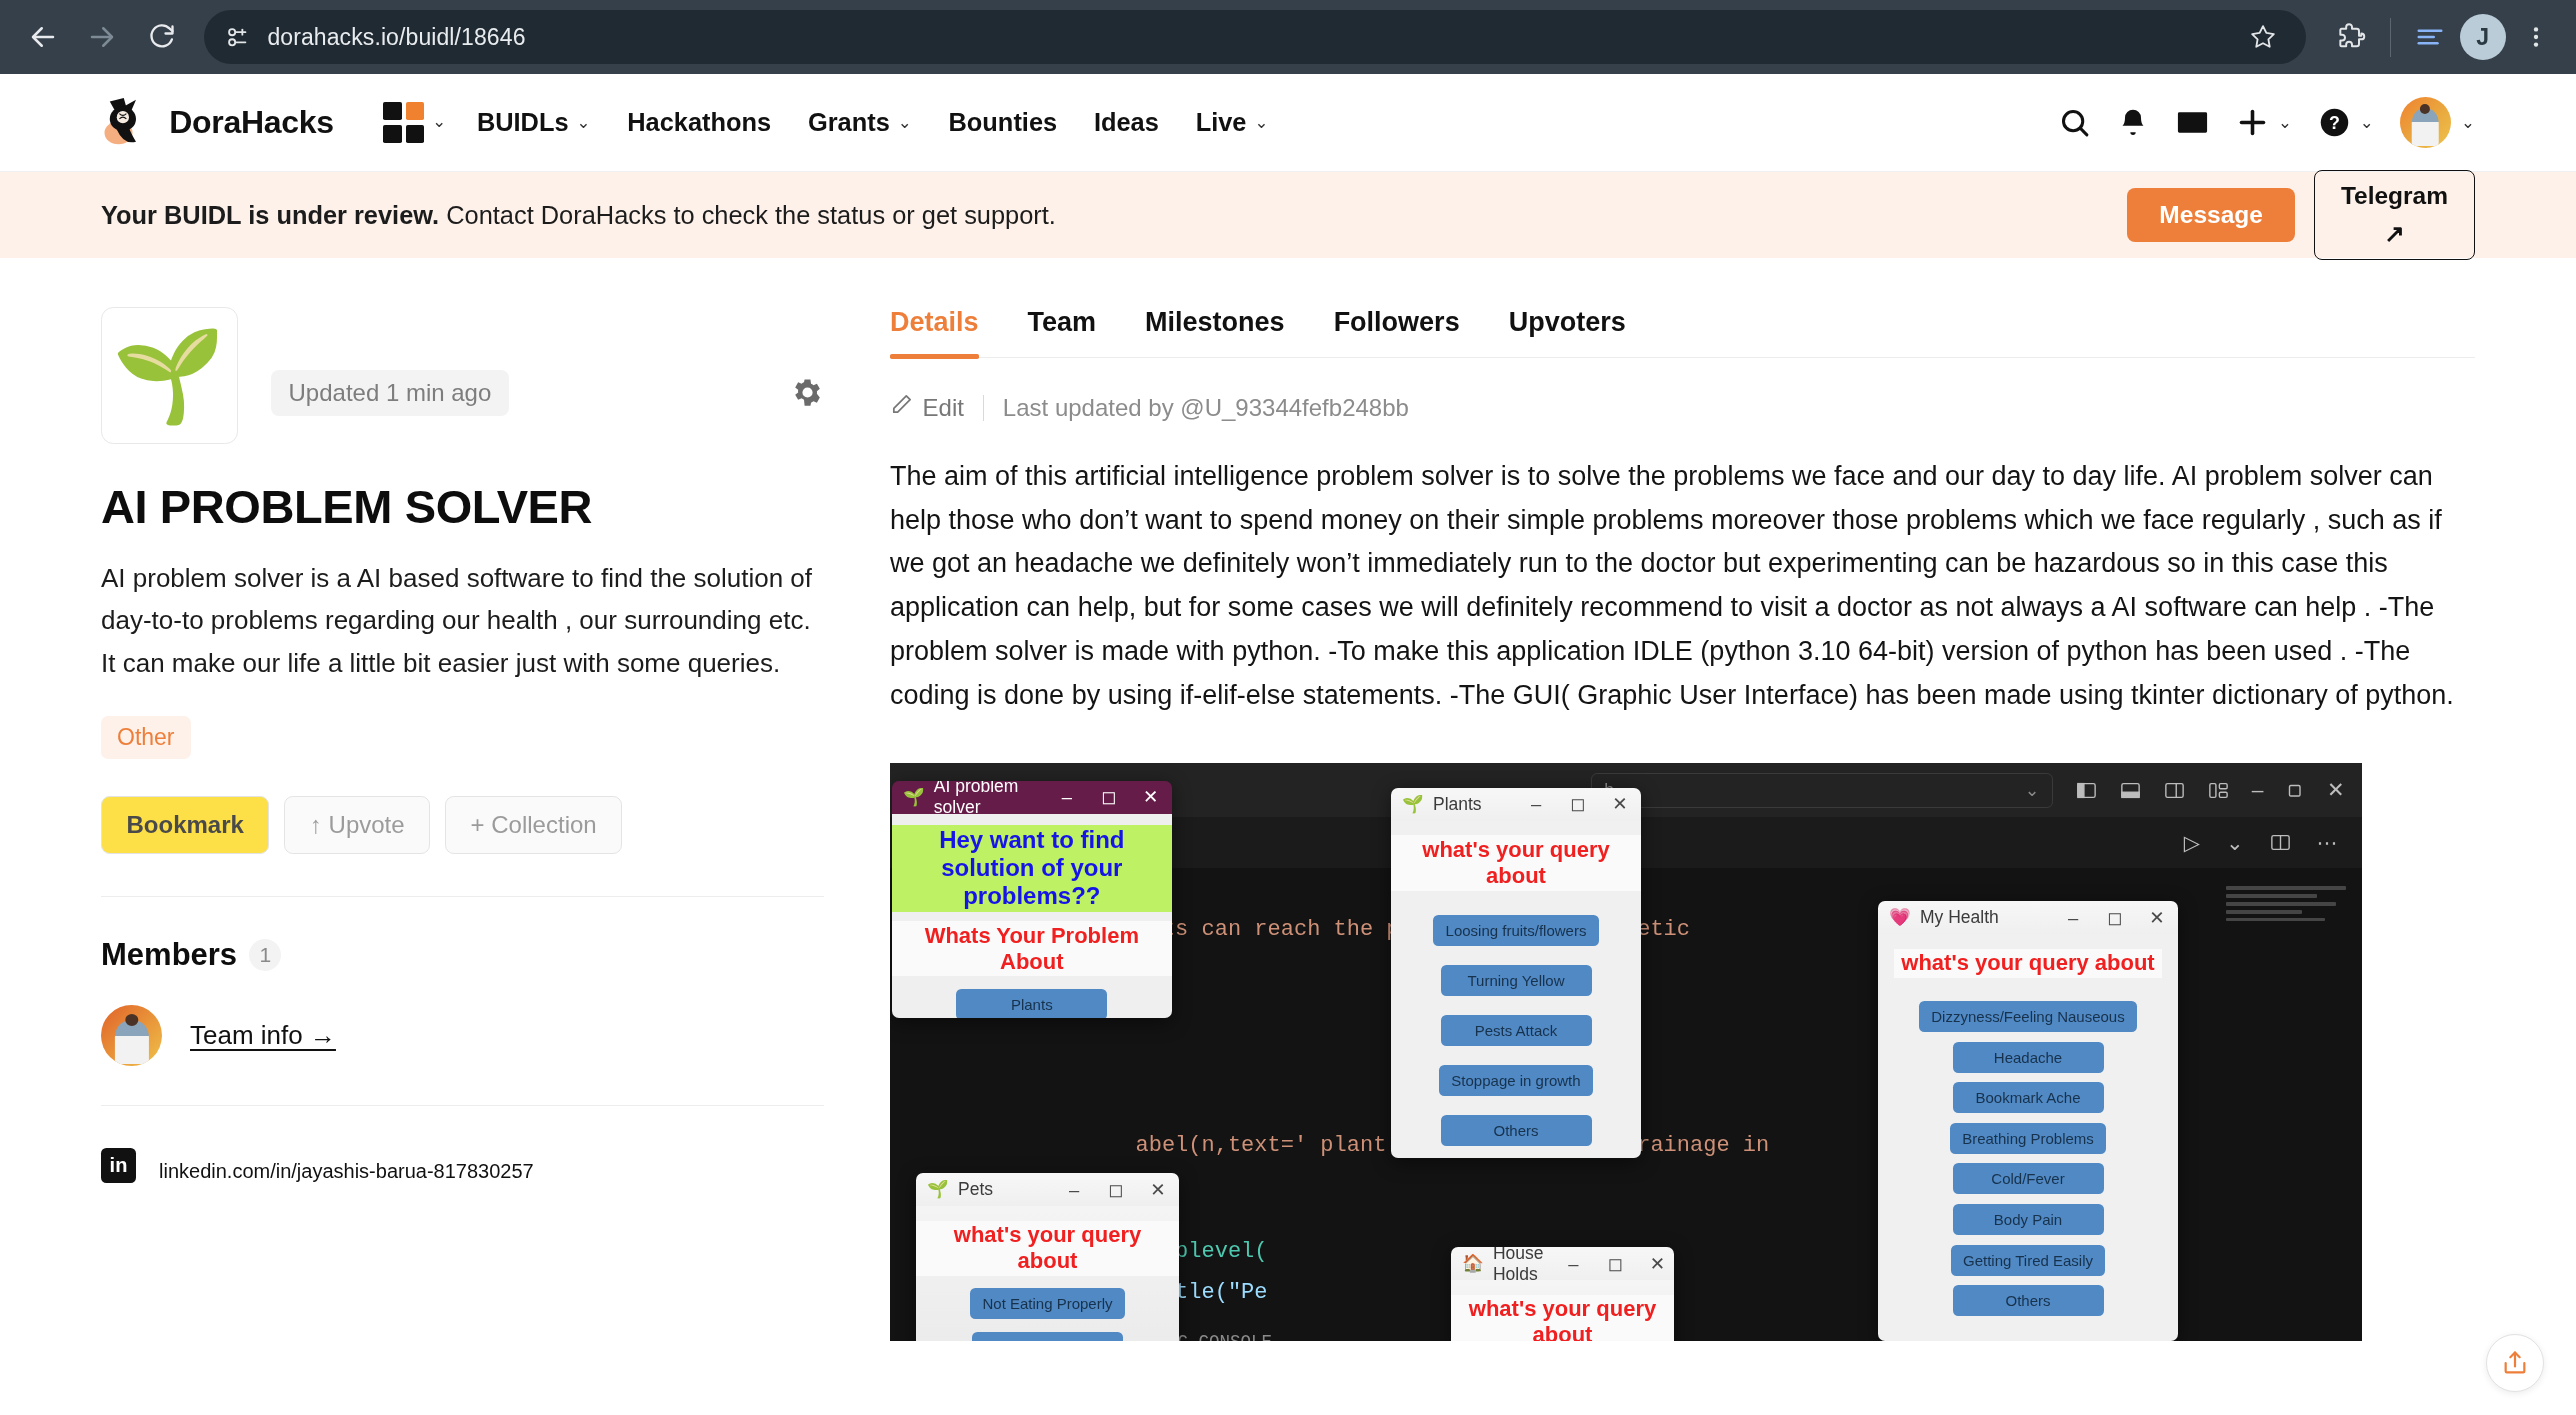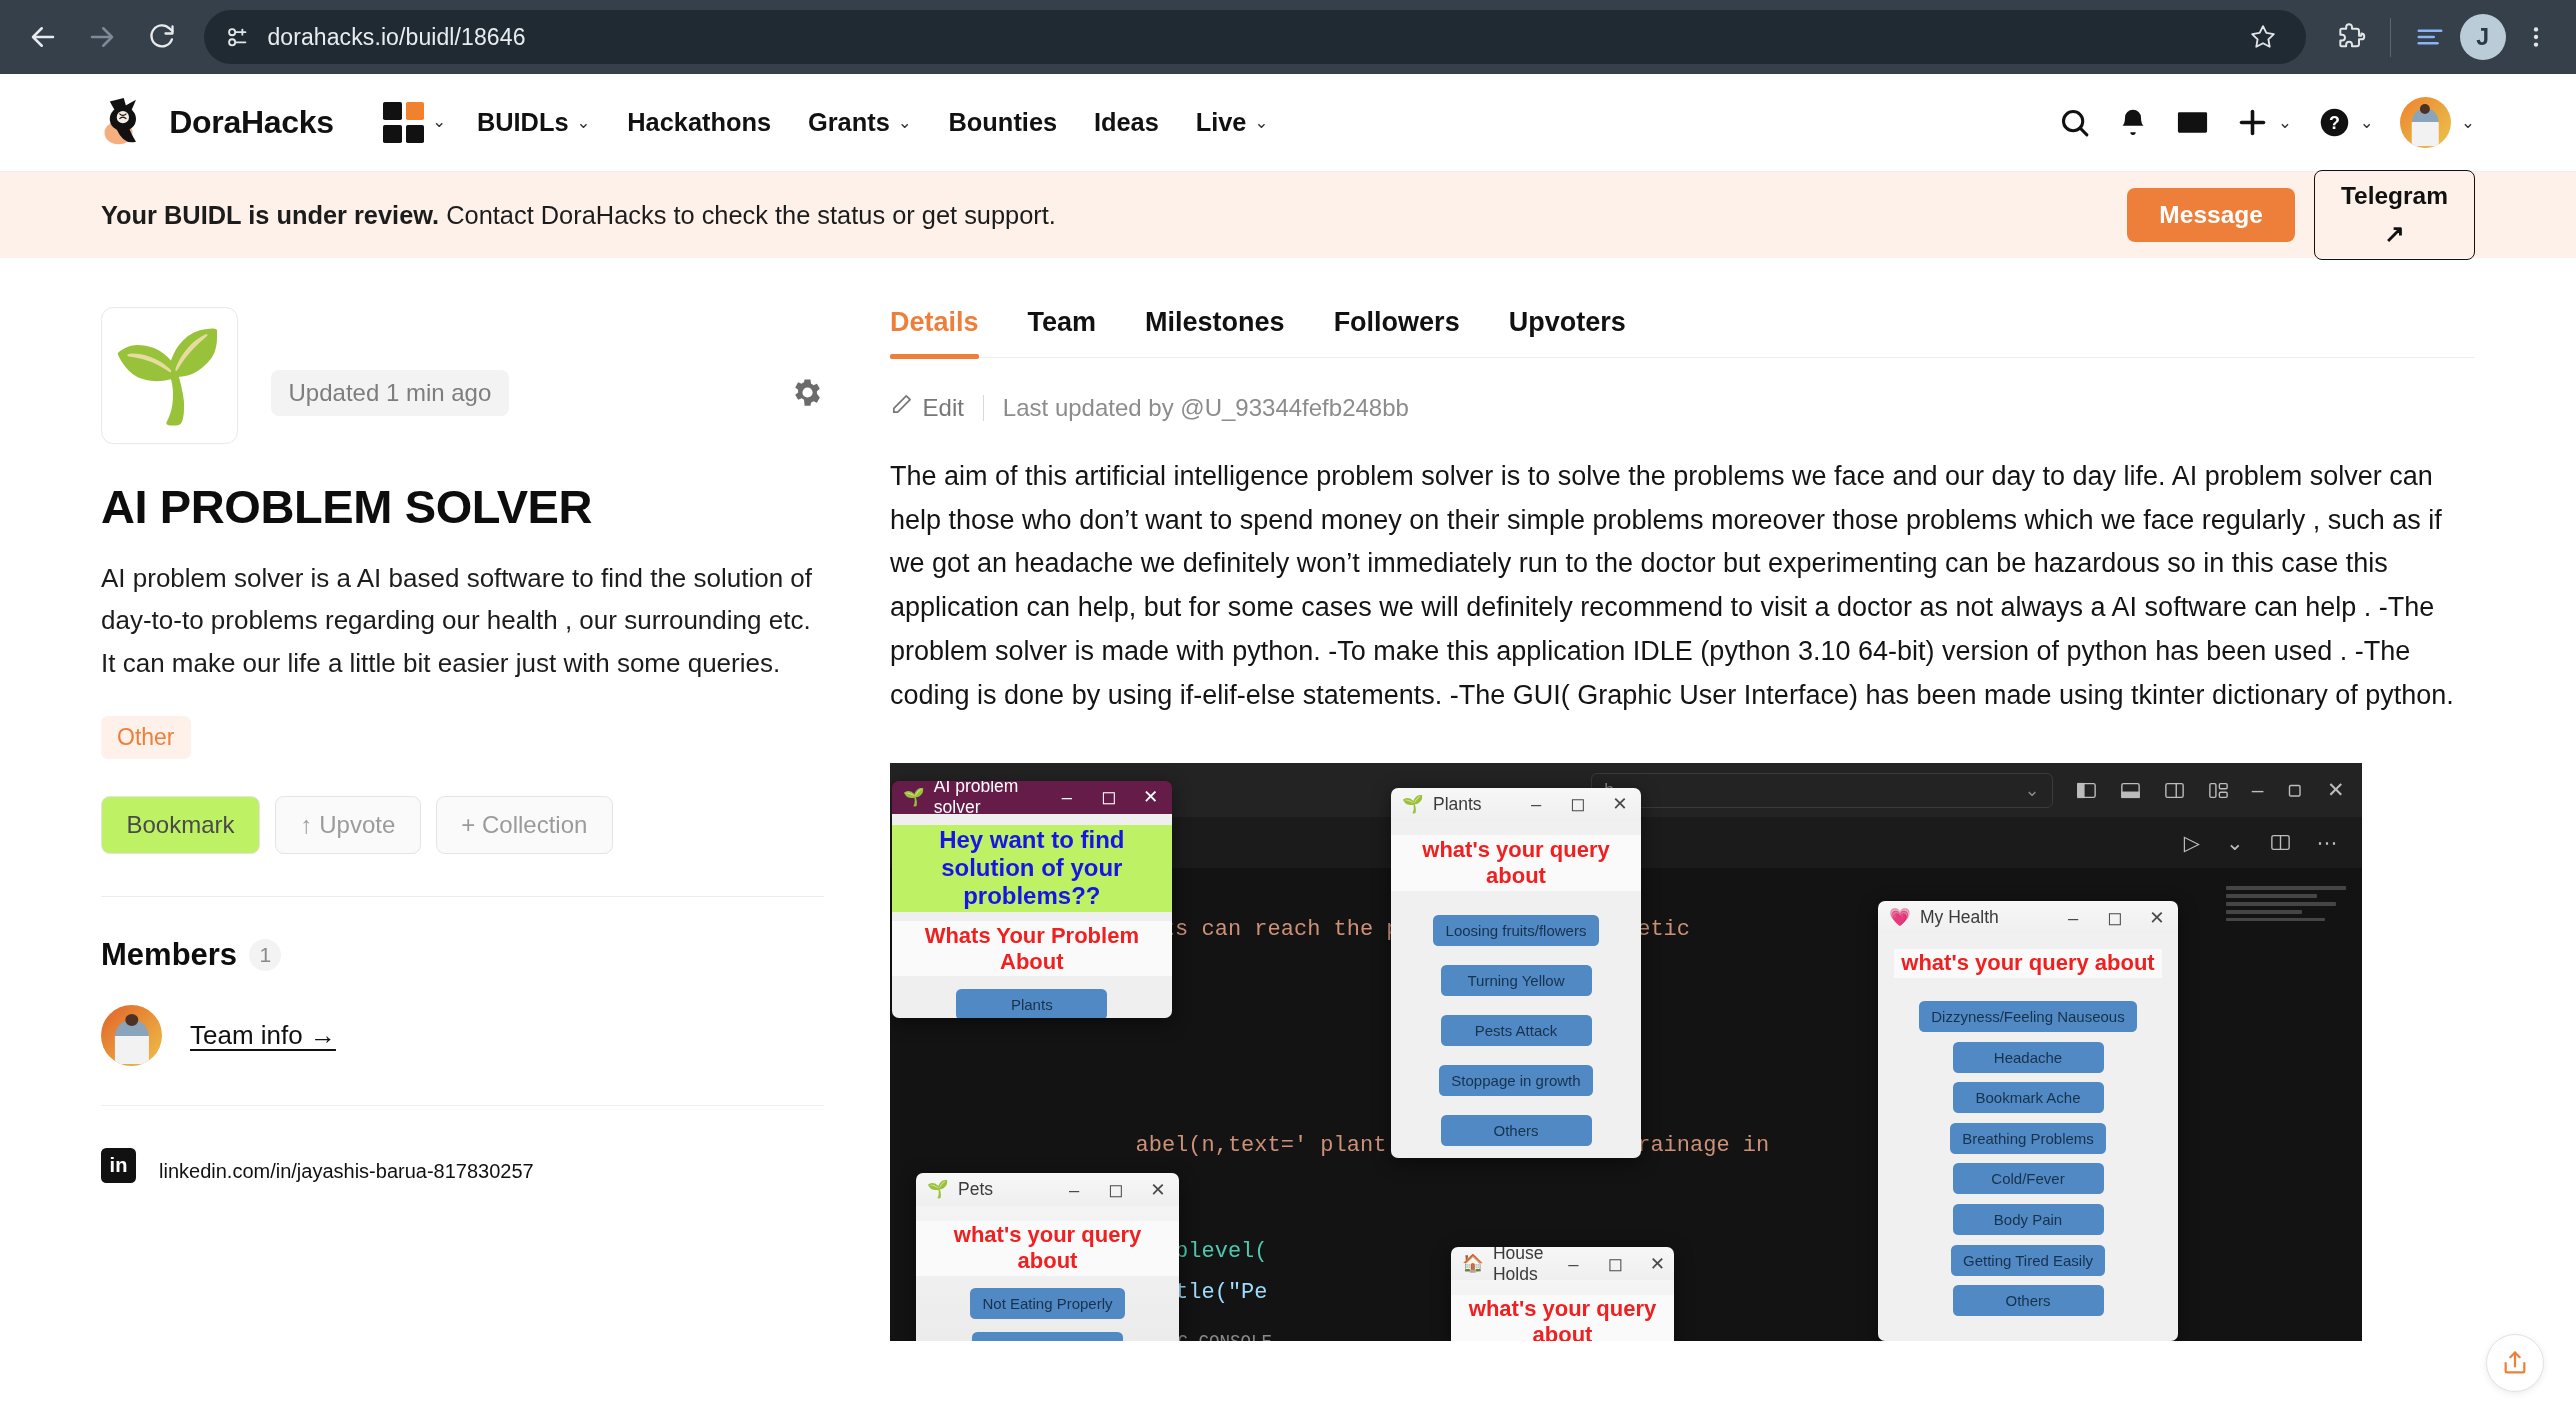--- a/index.html
+++ b/index.html
@@ -150,21 +150,21 @@
     display:inline-block; margin-top:32px;
     background:#fdf1ea; color:#ed7f3a;
     font-size:23px; border-radius:7px; padding:8px 16px;
   }
   .action-row { display:flex; gap:15px; margin-top:37px; }
   .act-btn {
     border-radius:8.8px; font-size:24px; padding:14px 24.5px;
     border:0.9px solid #e4e4e4; background:#fafafa; color:#9b9b9b; cursor:pointer;
     white-space:nowrap;
   }
-  .act-btn.filled { background:#bef264; color:#4a4a4a; border-color:#e3e3e3; font-weight:400;}
+  .act-btn.filled { background:#fde047; color:#4a4a4a; border-color:#e3e3e3; font-weight:700;}
   .hr { height:0.9px; background:#ededed; margin: 42px 0 0 0; }
   .members-head { display:flex; align-items:center; gap:12.3px; margin-top:40px; }
   .members-title { font-size:31px; font-weight:bold; color:#0d0d0d; }
   .members-count {
     background:#f3f3f3; color:#8a8a8a; font-size:21px;
     width:32px;height:32px;border-radius:50%;
     display:flex;align-items:center;justify-content:center;
   }
   .member-row { display:flex; align-items:center; gap:28px; margin-top:32px; }
   .member-avatar {

